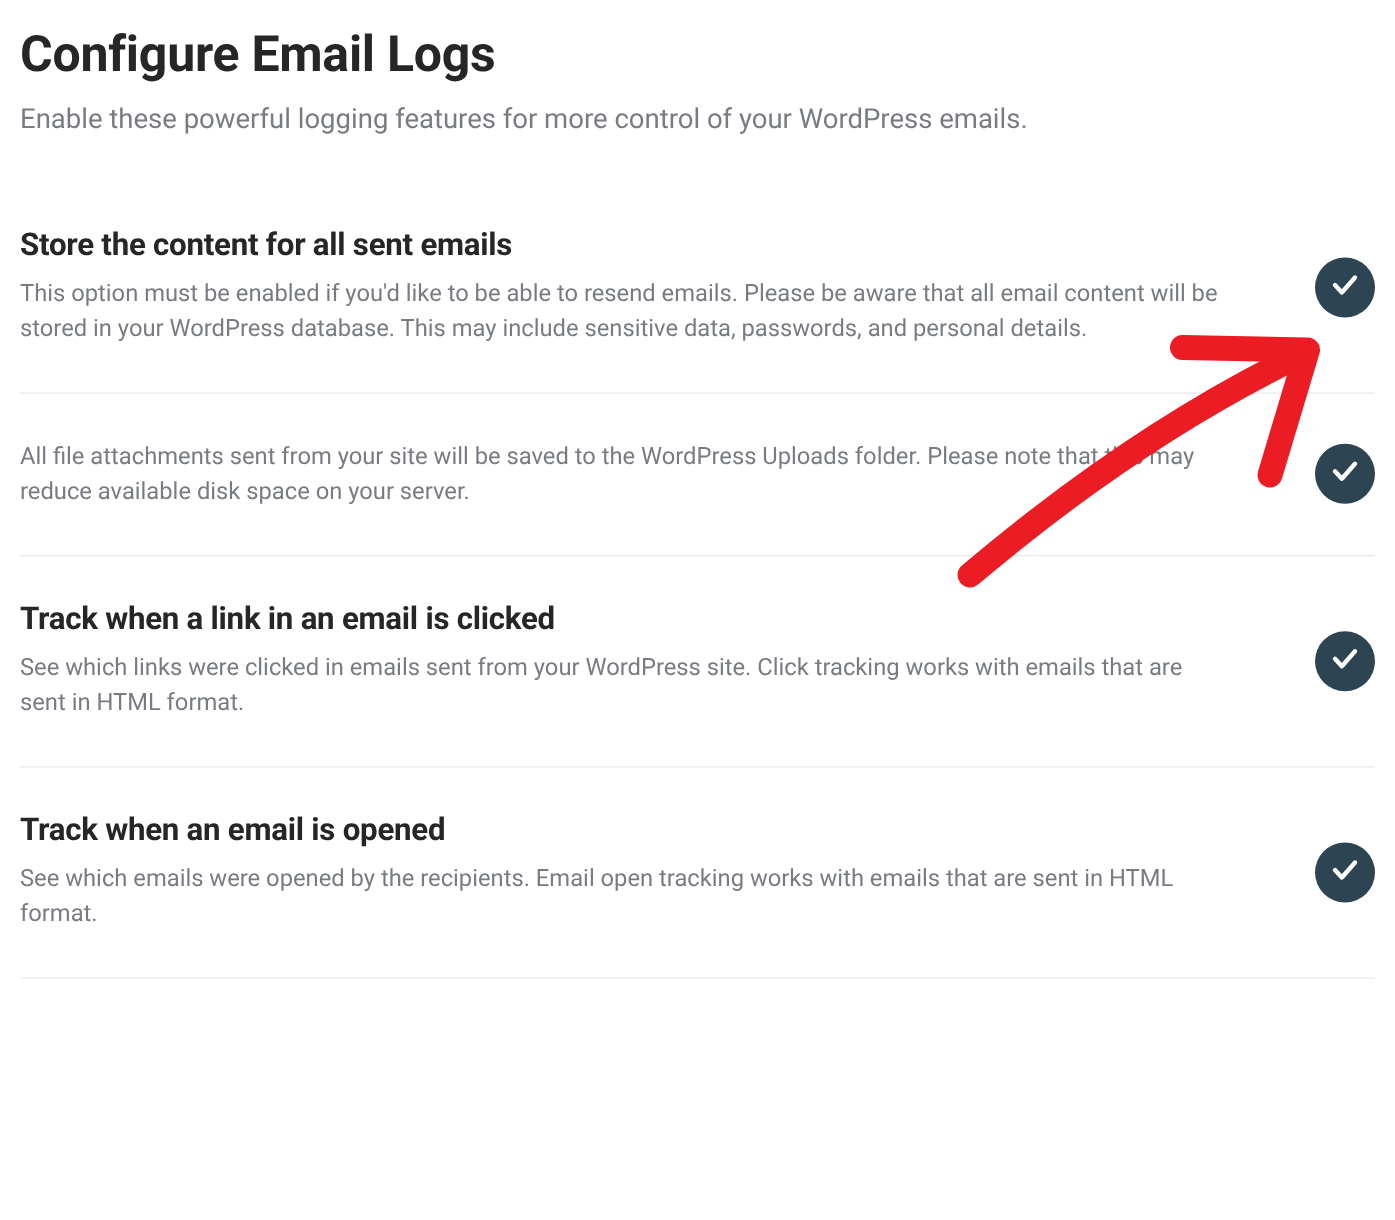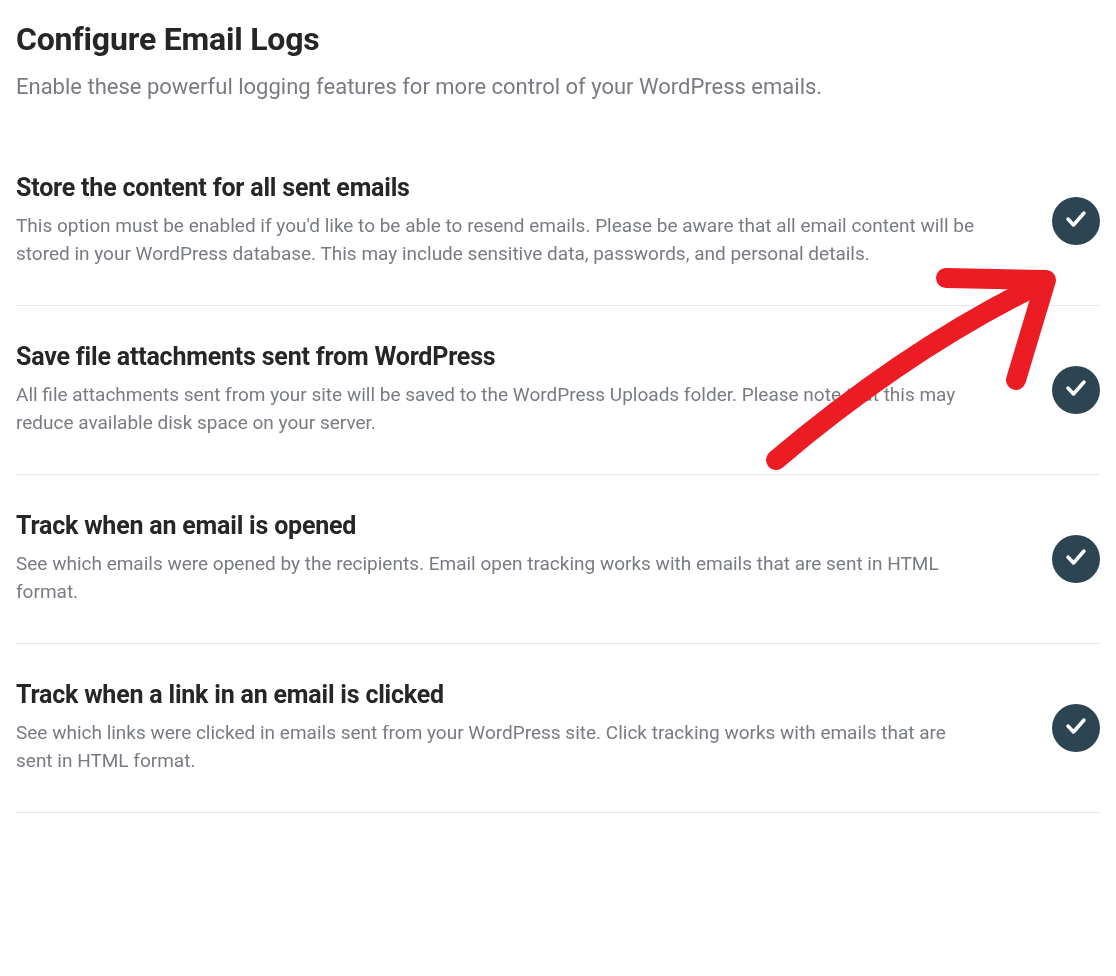--- a/index.html
+++ b/index.html
@@ -5,21 +5,21 @@
     * { box-sizing: border-box; }
     body {
       margin: 0;
       padding: 16px;
       font-family: -apple-system, BlinkMacSystemFont, "Segoe UI", Roboto, Helvetica, Arial, sans-serif;
       color: #2d2d2d;
       background: #fff;
       width: 1116px;
     }
     .page-title {
-      font-size: 32px;
+      font-size: 40px;
       font-weight: 700;
       color: #262626;
       margin: 4px 0 14px 0;
       letter-spacing: -0.2px;
     }
     .page-subtitle {
       font-size: 22px;
       color: #787c82;
       margin: 0 0 70px 0;
       line-height: 1.4;
@@ -100,22 +100,35 @@
       <span>
         <svg viewBox="0 0 24 24">
             <polyline points="4 12 9.5 18 20 6"></polyline>
           </svg>
       </span>
     </div>
   </div>
 
   <div class="option-row">
     <div class="option-text">
-      <h2 class="option-heading">Save file attachments sent from WordPress</h2>
       <p class="option-desc">All file attachments sent from your site will be saved to the WordPress Uploads folder. Please note that this may reduce available disk space on your server.</p>
+    </div>
+    <div class="toggle">
+      <span>
+        <svg viewBox="0 0 24 24">
+            <polyline points="4 12 9.5 18 20 6"></polyline>
+          </svg>
+      </span>
+    </div>
+  </div>
+
+  <div class="option-row">
+    <div class="option-text">
+      <h2 class="option-heading">Track when a link in an email is clicked</h2>
+      <p class="option-desc">See which links were clicked in emails sent from your WordPress site. Click tracking works with emails that are sent in HTML format.</p>
     </div>
     <div class="toggle">
       <span>
         <svg viewBox="0 0 24 24">
             <polyline points="4 12 9.5 18 20 6"></polyline>
           </svg>
       </span>
     </div>
   </div>
 
@@ -126,33 +139,19 @@
     </div>
     <div class="toggle">
       <span>
         <svg viewBox="0 0 24 24">
             <polyline points="4 12 9.5 18 20 6"></polyline>
           </svg>
       </span>
     </div>
   </div>
 
-  <div class="option-row">
-    <div class="option-text">
-      <h2 class="option-heading">Track when a link in an email is clicked</h2>
-      <p class="option-desc">See which links were clicked in emails sent from your WordPress site. Click tracking works with emails that are sent in HTML format.</p>
-    </div>
-    <div class="toggle">
-      <span>
-        <svg viewBox="0 0 24 24">
-            <polyline points="4 12 9.5 18 20 6"></polyline>
-          </svg>
-      </span>
-    </div>
-  </div>
-
   <svg class="arrow-annotation" style="left:720px; top:200px;" width="340" height="260" viewBox="0 0 340 260">
     <g stroke="#ec1c24" stroke-width="20" stroke-linecap="round" stroke-linejoin="round" fill="none">
       <path d="M 40 240 Q 170 130 300 66"></path>
       <path d="M 210 58 L 310 60 L 280 160"></path>
     </g>
   </svg>
 </div>
 
 </body></html>

